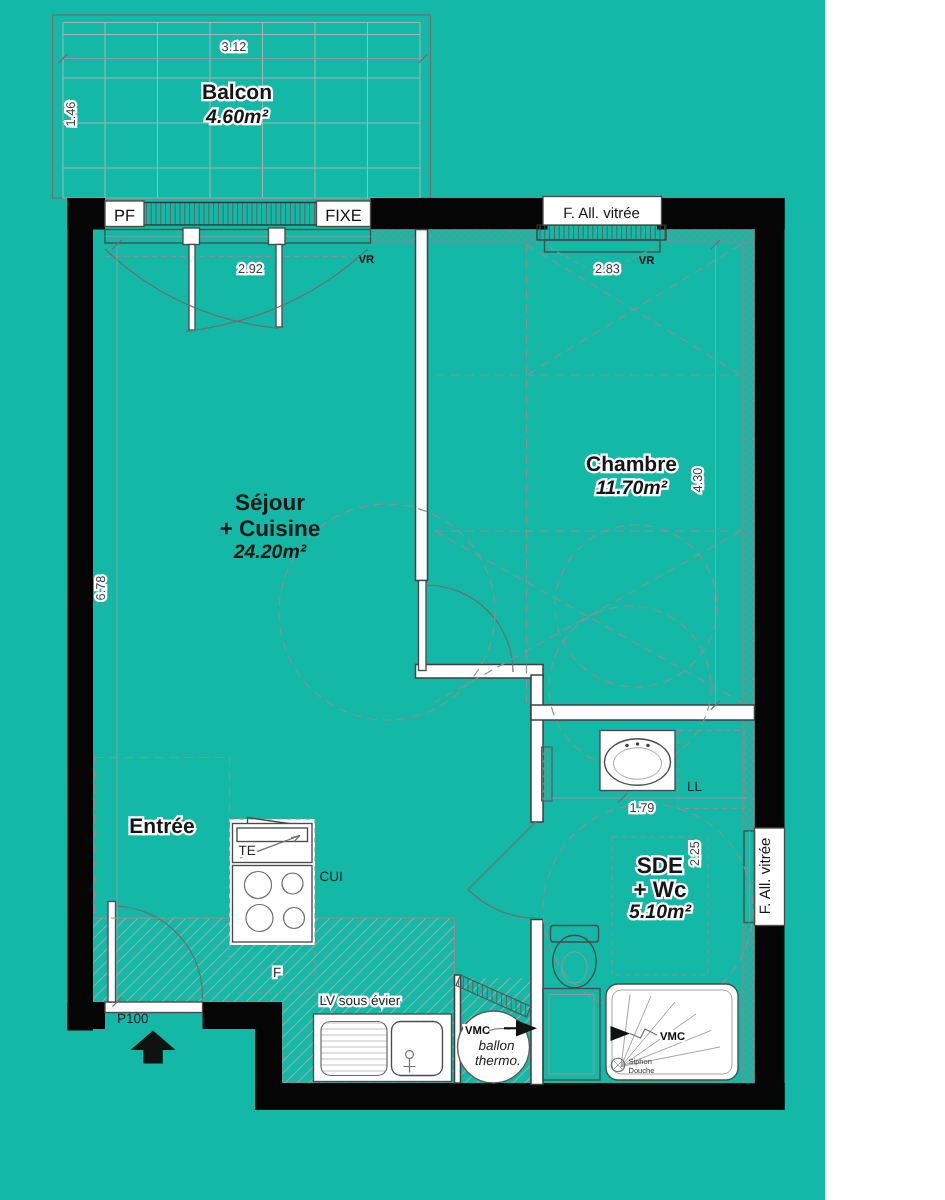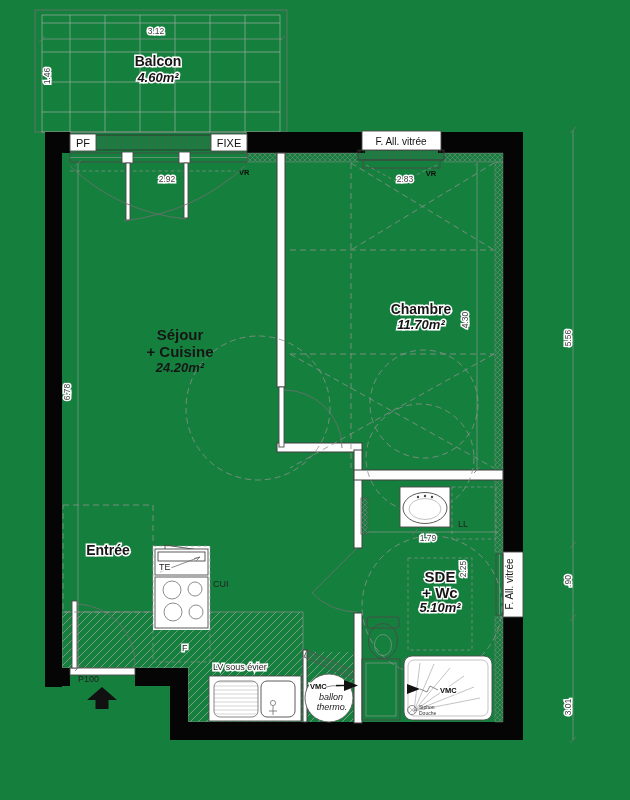--- a/index.html
+++ b/index.html
@@ -1,16 +1,16 @@
 <!DOCTYPE html>
 <html><head>
 <meta charset="utf-8">
 <style>
   html,body{margin:0;padding:0;background:#fff;}
-  #stage{position:relative;width:630px;height:800px;background:#15803d;overflow:hidden;}
+  #stage{position:relative;width:550px;height:800px;background:#14b8a6;overflow:hidden;}
   svg{display:block;}
   .wall{fill:#050505;stroke:none;}
   .iw{fill:#fdfdfd;stroke:#3f3f3f;stroke-width:1;}
   .thin{stroke:#707070;stroke-width:0.8;fill:none;}
   .lite{stroke:#9a9a9a;stroke-width:0.6;fill:none;}
   .grid{stroke:#b4b4b4;stroke-width:0.6;fill:none;}
   .dash{stroke:#8f8f8f;stroke-width:0.8;fill:none;stroke-dasharray:6 4;}
   .dashsm{stroke:#8f8f8f;stroke-width:0.7;fill:none;stroke-dasharray:3.5 2.8;}
   .fix{fill:#fff;stroke:#4a4a4a;stroke-width:0.9;}
   .fixl{fill:none;stroke:#4a4a4a;stroke-width:0.9;}

